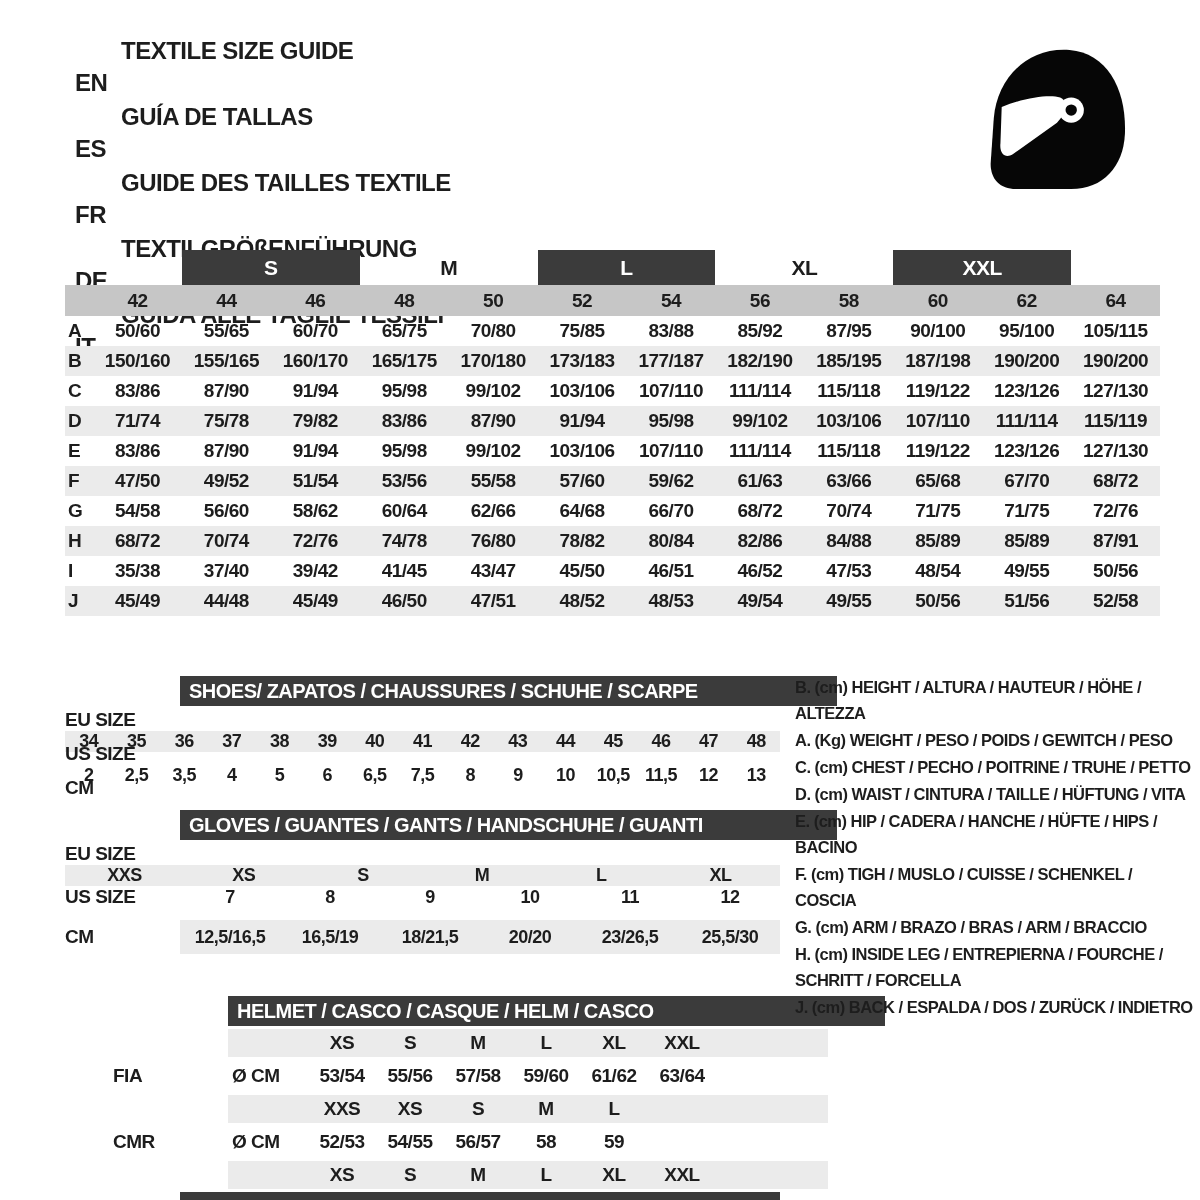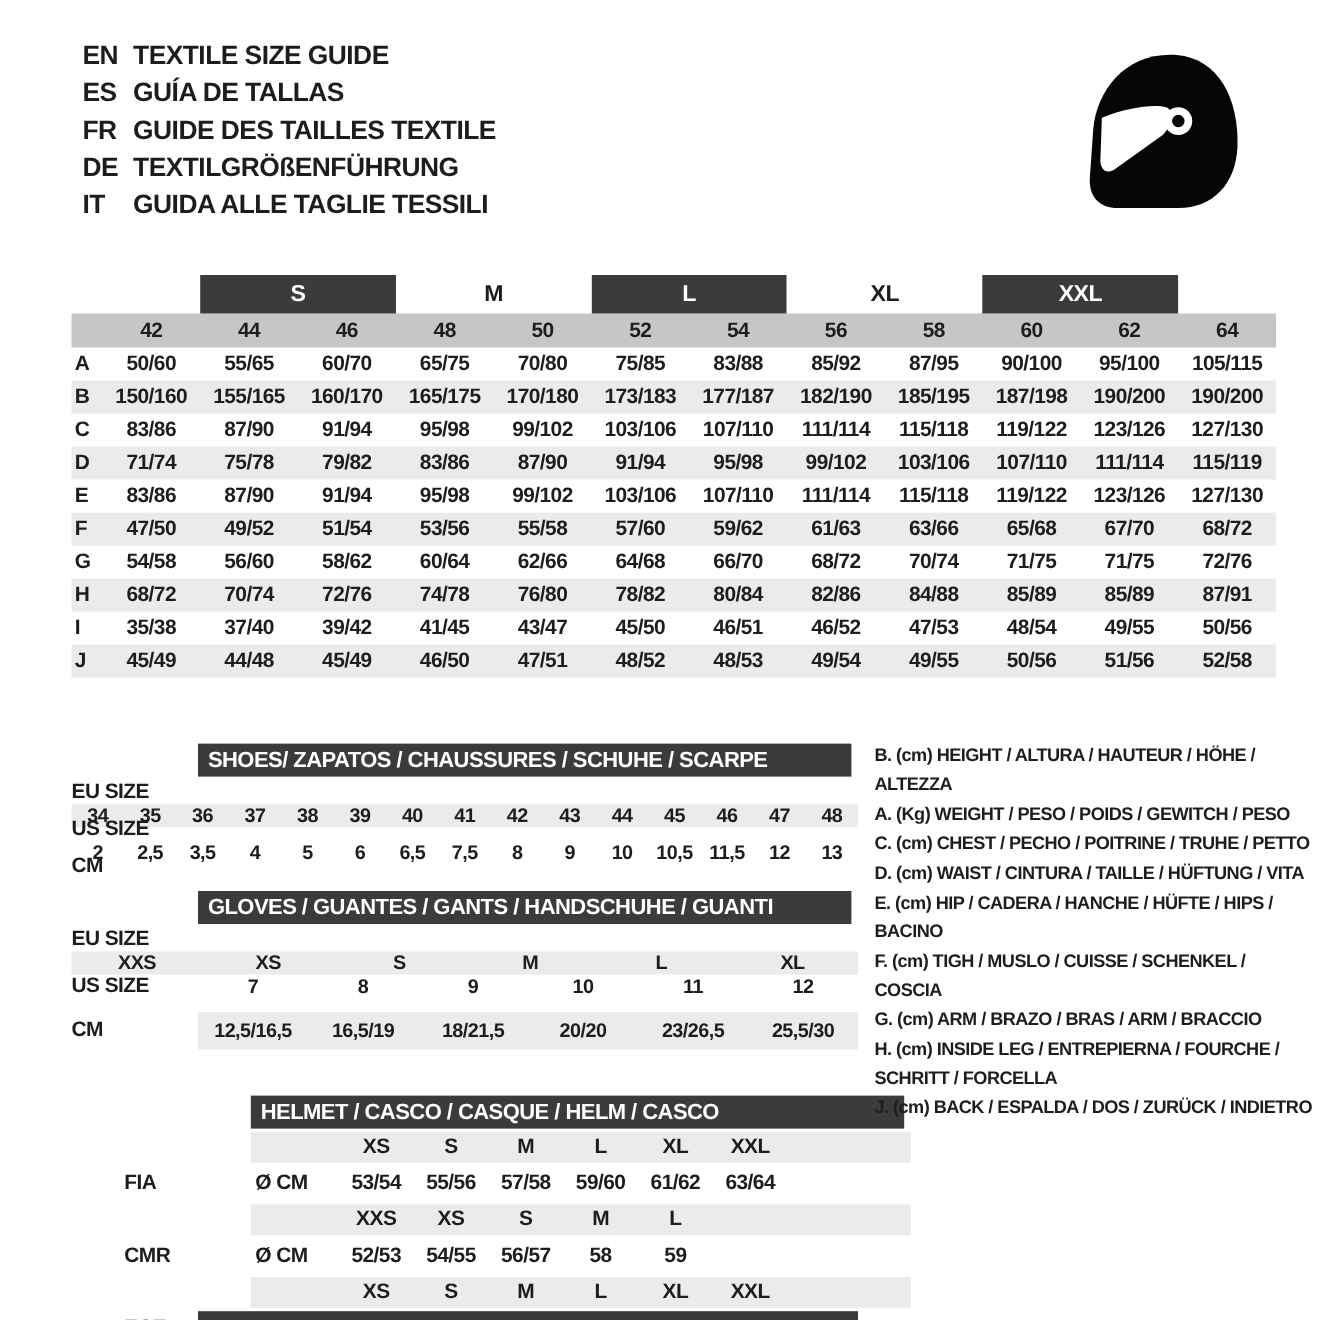--- a/index.html
+++ b/index.html
@@ -8,38 +8,38 @@
     --stripe:#ebebeb;
     --ink:#1d1d1d;
   }
   html,body{margin:0;padding:0;background:#fff;}
   .page{position:relative;width:1200px;height:1200px;background:#fff;overflow:hidden;
         font-family:"Liberation Sans",sans-serif;font-weight:bold;color:var(--ink);
         letter-spacing:-0.5px;}
   
   .lang-block{position:absolute;left:75px;top:34px;}
   .lang-row{display:flex;font-size:24px;line-height:34px;}
-  .lang-code{width:46px;}
+  .lang-code{width:46px;margin-top:32px;}
   
   .helmet-icon{position:absolute;left:978px;top:38px;width:158px;height:160px;}
   
   .main-table{position:absolute;left:65px;top:250px;width:1095px;}
   .group-row{display:flex;height:35px;padding-left:28px;}
   .group-spacer{flex:1;}
   .group-cell{flex:2;display:flex;align-items:center;justify-content:center;font-size:21px;}
   .group-cell.boxed{background:var(--dark);color:#fff;}
   .band-row{display:flex;height:31px;background:var(--band);padding-left:28px;align-items:center;}
   .band-cell{flex:1;text-align:center;font-size:19px;}
   .data-row{display:flex;height:30px;align-items:center;}
   .data-row.striped{background:var(--stripe);}
   .letter-cell{width:28px;font-size:19px;padding-left:3px;box-sizing:border-box;}
   .value-cell{flex:1;text-align:center;font-size:19px;}
   
   .section{position:absolute;left:65px;width:715px;}
-  .sec-header{margin-left:115px;width:594px;height:30px;background:var(--dark);color:#fff;
+  .sec-header{margin-left:115px;width:657px;height:30px;background:var(--dark);color:#fff;
               display:flex;align-items:center;padding-left:9px;box-sizing:border-box;font-size:20px;}
   .sec-row{display:flex;align-items:stretch;margin-top:3px;}
   .sec-label{width:115px;font-size:19px;display:flex;align-items:center;}
   .sec-cells{flex:1;display:flex;align-items:center;}
   .sec-cells.shaded{background:var(--stripe);}
   .sec-cell{flex:1;text-align:center;font-size:18px;}
   .h31{height:31px;flex-direction:column;} .h34{height:34px;} .h28{height:28px;} .h32{height:32px;}
   .gap6{margin-top:6px;}
   .helmet-unit{width:80px;font-size:19px;padding-left:4px;box-sizing:border-box;}
   .helmet-cell{width:68px;text-align:center;font-size:19px;}

